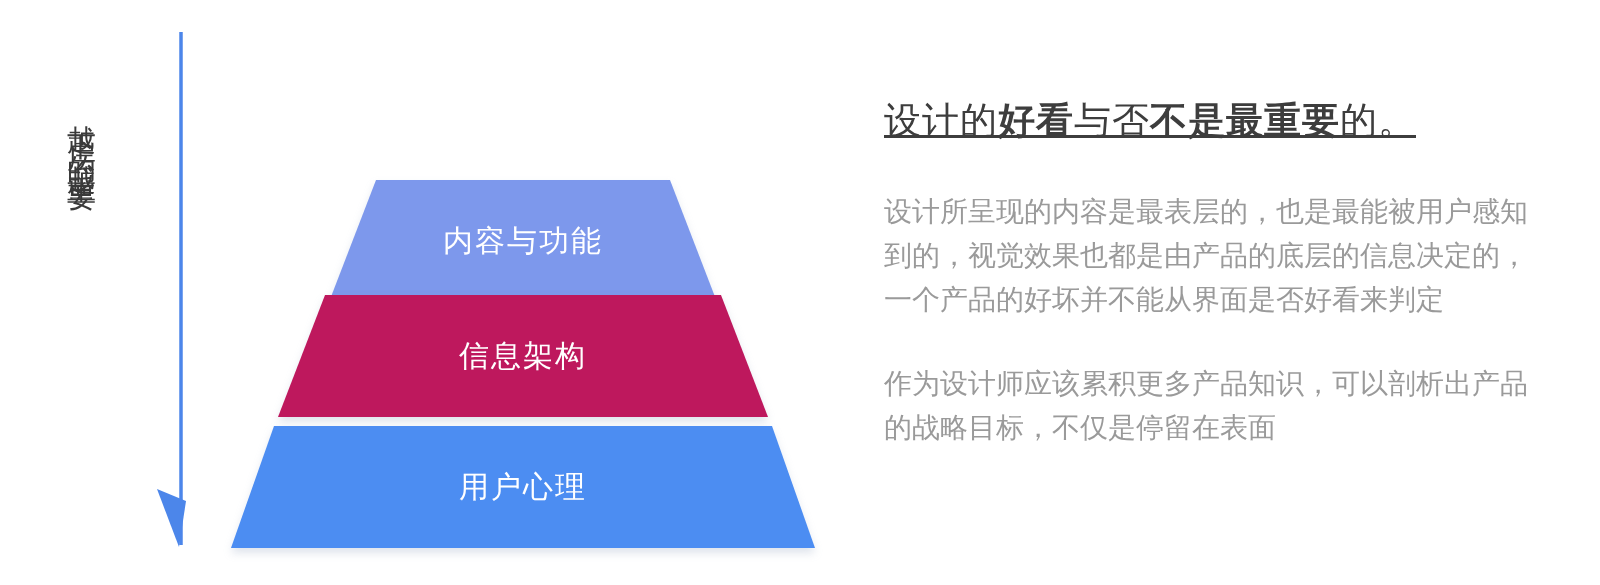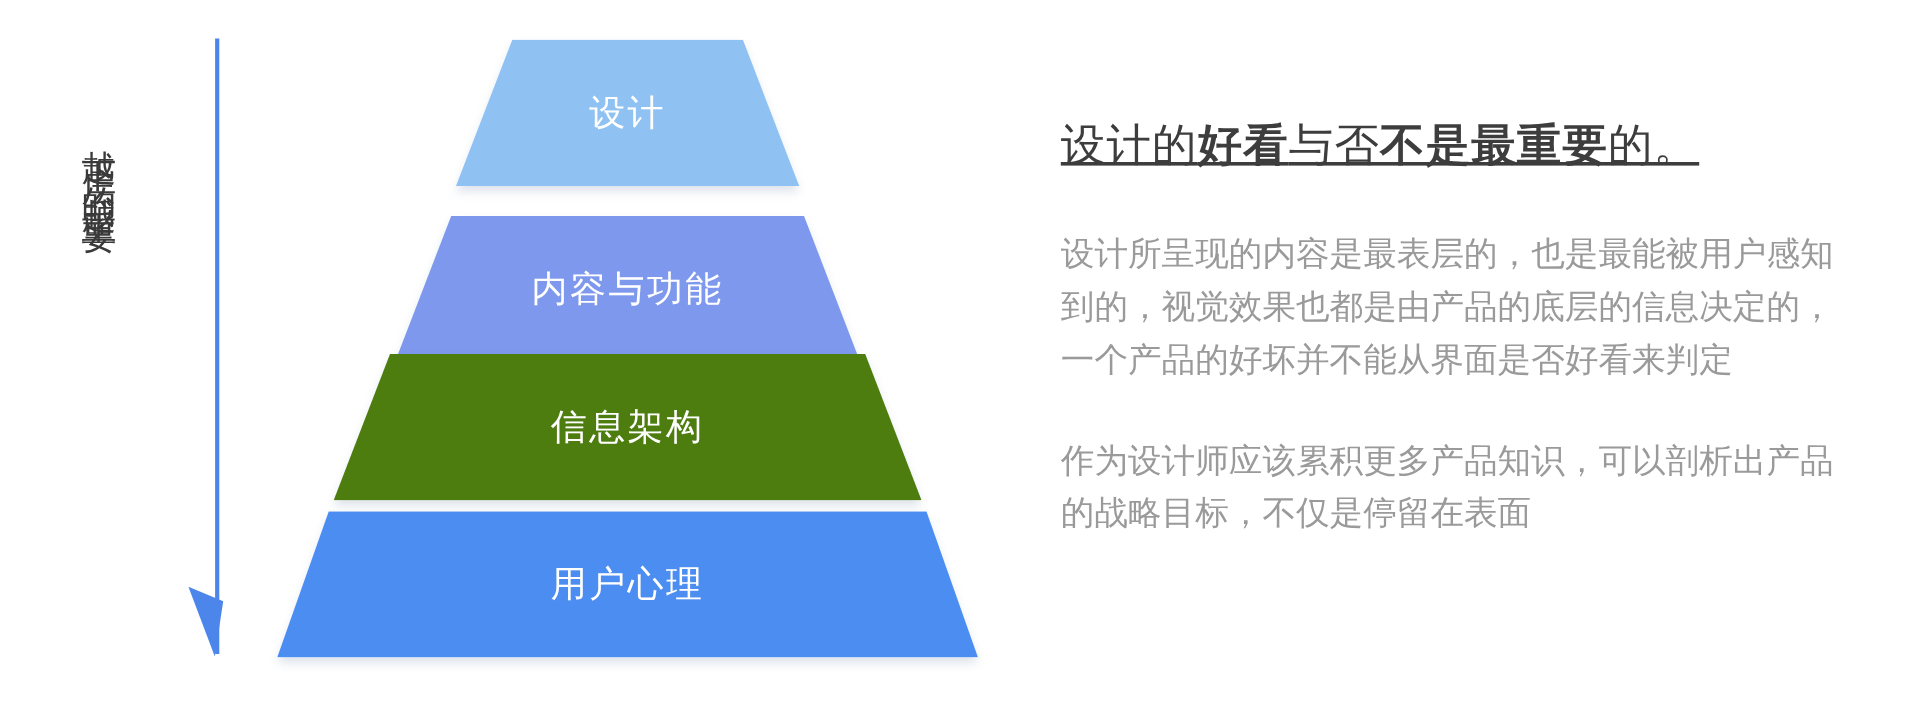--- a/index.html
+++ b/index.html
@@ -55,32 +55,27 @@
 
 <div class="canvas">
 
   <div class="axis-label">越下层的越重要</div>
   <svg class="axis-arrow" viewBox="0 0 60 530" xmlns="http://www.w3.org/2000/svg">
     <line x1="36" y1="4" x2="36" y2="517" stroke-width="3.5" style="stroke: rgb(76, 134, 234);"></line>
     <polygon points="12,461 41,473 34,519" style="fill: rgb(76, 134, 234);"></polygon>
   </svg>
 
   <div class="pyramid">
-    <div class="layer-wrap l0">
-      <div class="layer" style="background: rgb(143, 193, 243);">
-        <span>设计</span>
-      </div>
-    </div>
     <div class="layer-wrap l1">
       <div class="layer" style="background: rgb(125, 152, 236);">
         <span>内容与功能</span>
       </div>
     </div>
     <div class="layer-wrap l2">
-      <div class="layer" style="background: #4d7c0f;">
+      <div class="layer" style="background: #be185d;">
         <span>信息架构</span>
       </div>
     </div>
     <div class="layer-wrap l3">
       <div class="layer" style="background: rgb(76, 141, 242);">
         <span>用户心理</span>
       </div>
     </div>
   </div>
 

